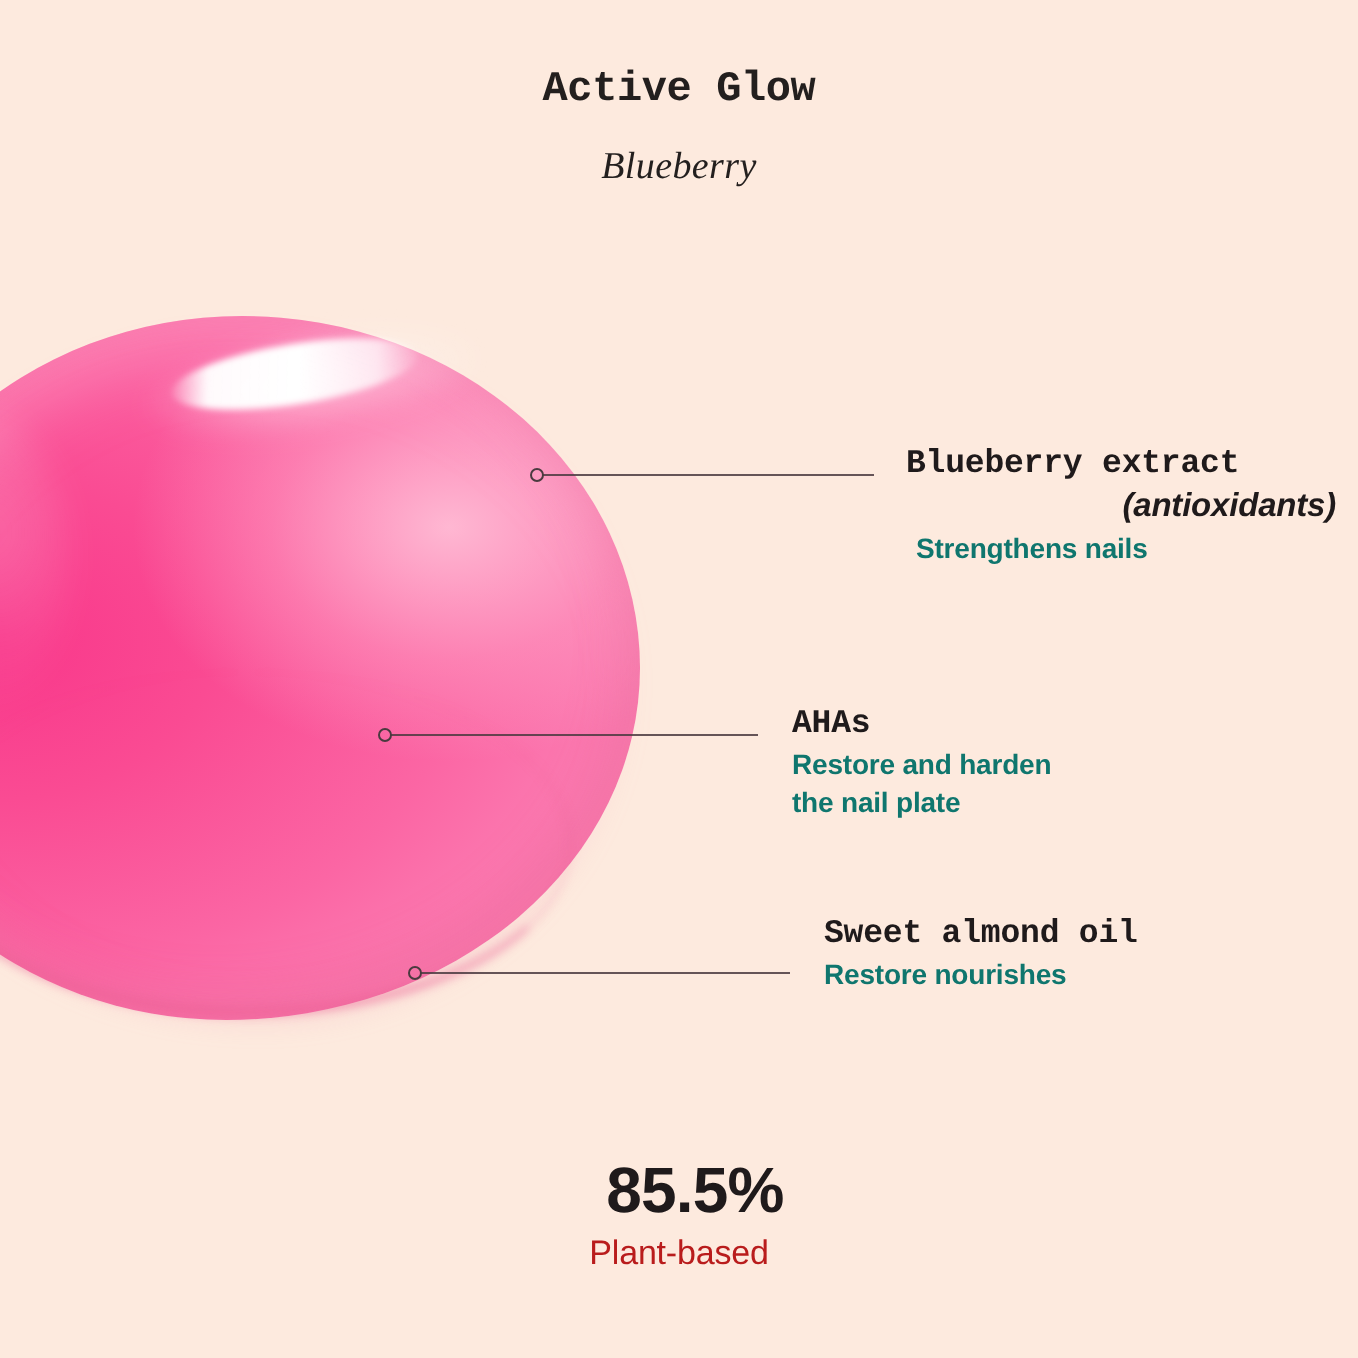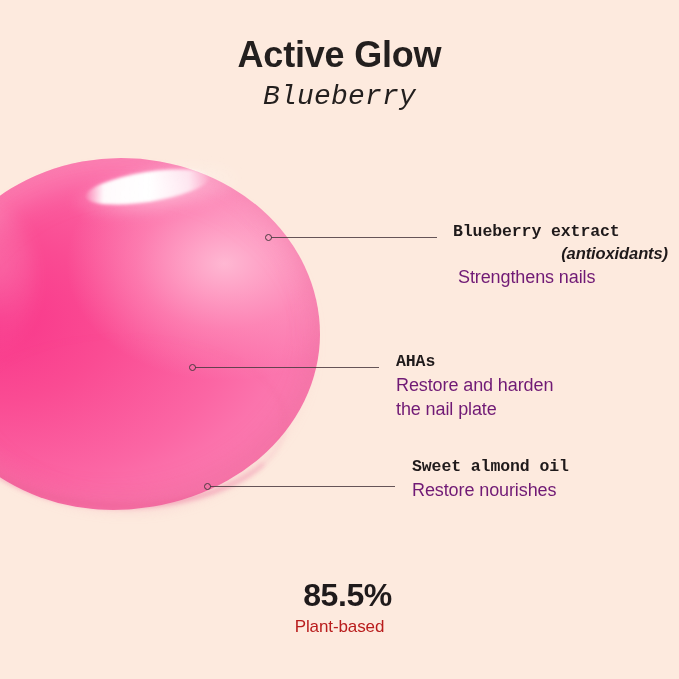--- a/index.html
+++ b/index.html
@@ -23,35 +23,35 @@
 
   
   #title-block {
     position: absolute;
     left: 0;
     top: 34px;
     width: 679px;
     text-align: center;
   }
   #product-title {
-    font-family: Liberation Sans, sans-serif;
-    font-size: 36px;
+    font-family: Liberation Mono, monospace;
+    font-size: 21px;
     font-weight: 600;
     letter-spacing: -0.2px;
     color: #231f1e;
     line-height: 1.15;
   }
   #product-variant {
-    font-family: Liberation Mono, monospace;
+    font-family: Liberation Serif, serif;
     font-style: italic;
-    font-size: 28px;
+    font-size: 19px;
     font-weight: 400;
     color: #231f1e;
     line-height: 1.3;
-    margin-top: 4px;
+    margin-top: 14px;
     letter-spacing: 0.2px;
   }
 
   
   #blob-wrap {
     position: absolute;
     left: -78px;
     top: 158px;
     width: 400px;
     height: 360px;
@@ -204,25 +204,25 @@
   .callout .c-sub-italic {
     font-size: 16.5px;
     font-weight: 700;
     font-style: italic;
     line-height: 1.32;
     letter-spacing: -0.1px;
     color: #1f1a1b;
     text-align: right;
   }
   .callout .c-desc {
-    font-size: 18px;
-    font-weight: 400;
+    font-size: 14px;
+    font-weight: 700;
     line-height: 1.34;
     letter-spacing: -0.1px;
-    color: #701a75;
+    color: #0f766e;
   }
   .indent-1 { padding-left: 5px; }
 
   
   #stat-block {
     position: absolute;
     left: 0;
     top: 578px;
     width: 679px;
     text-align: center;

